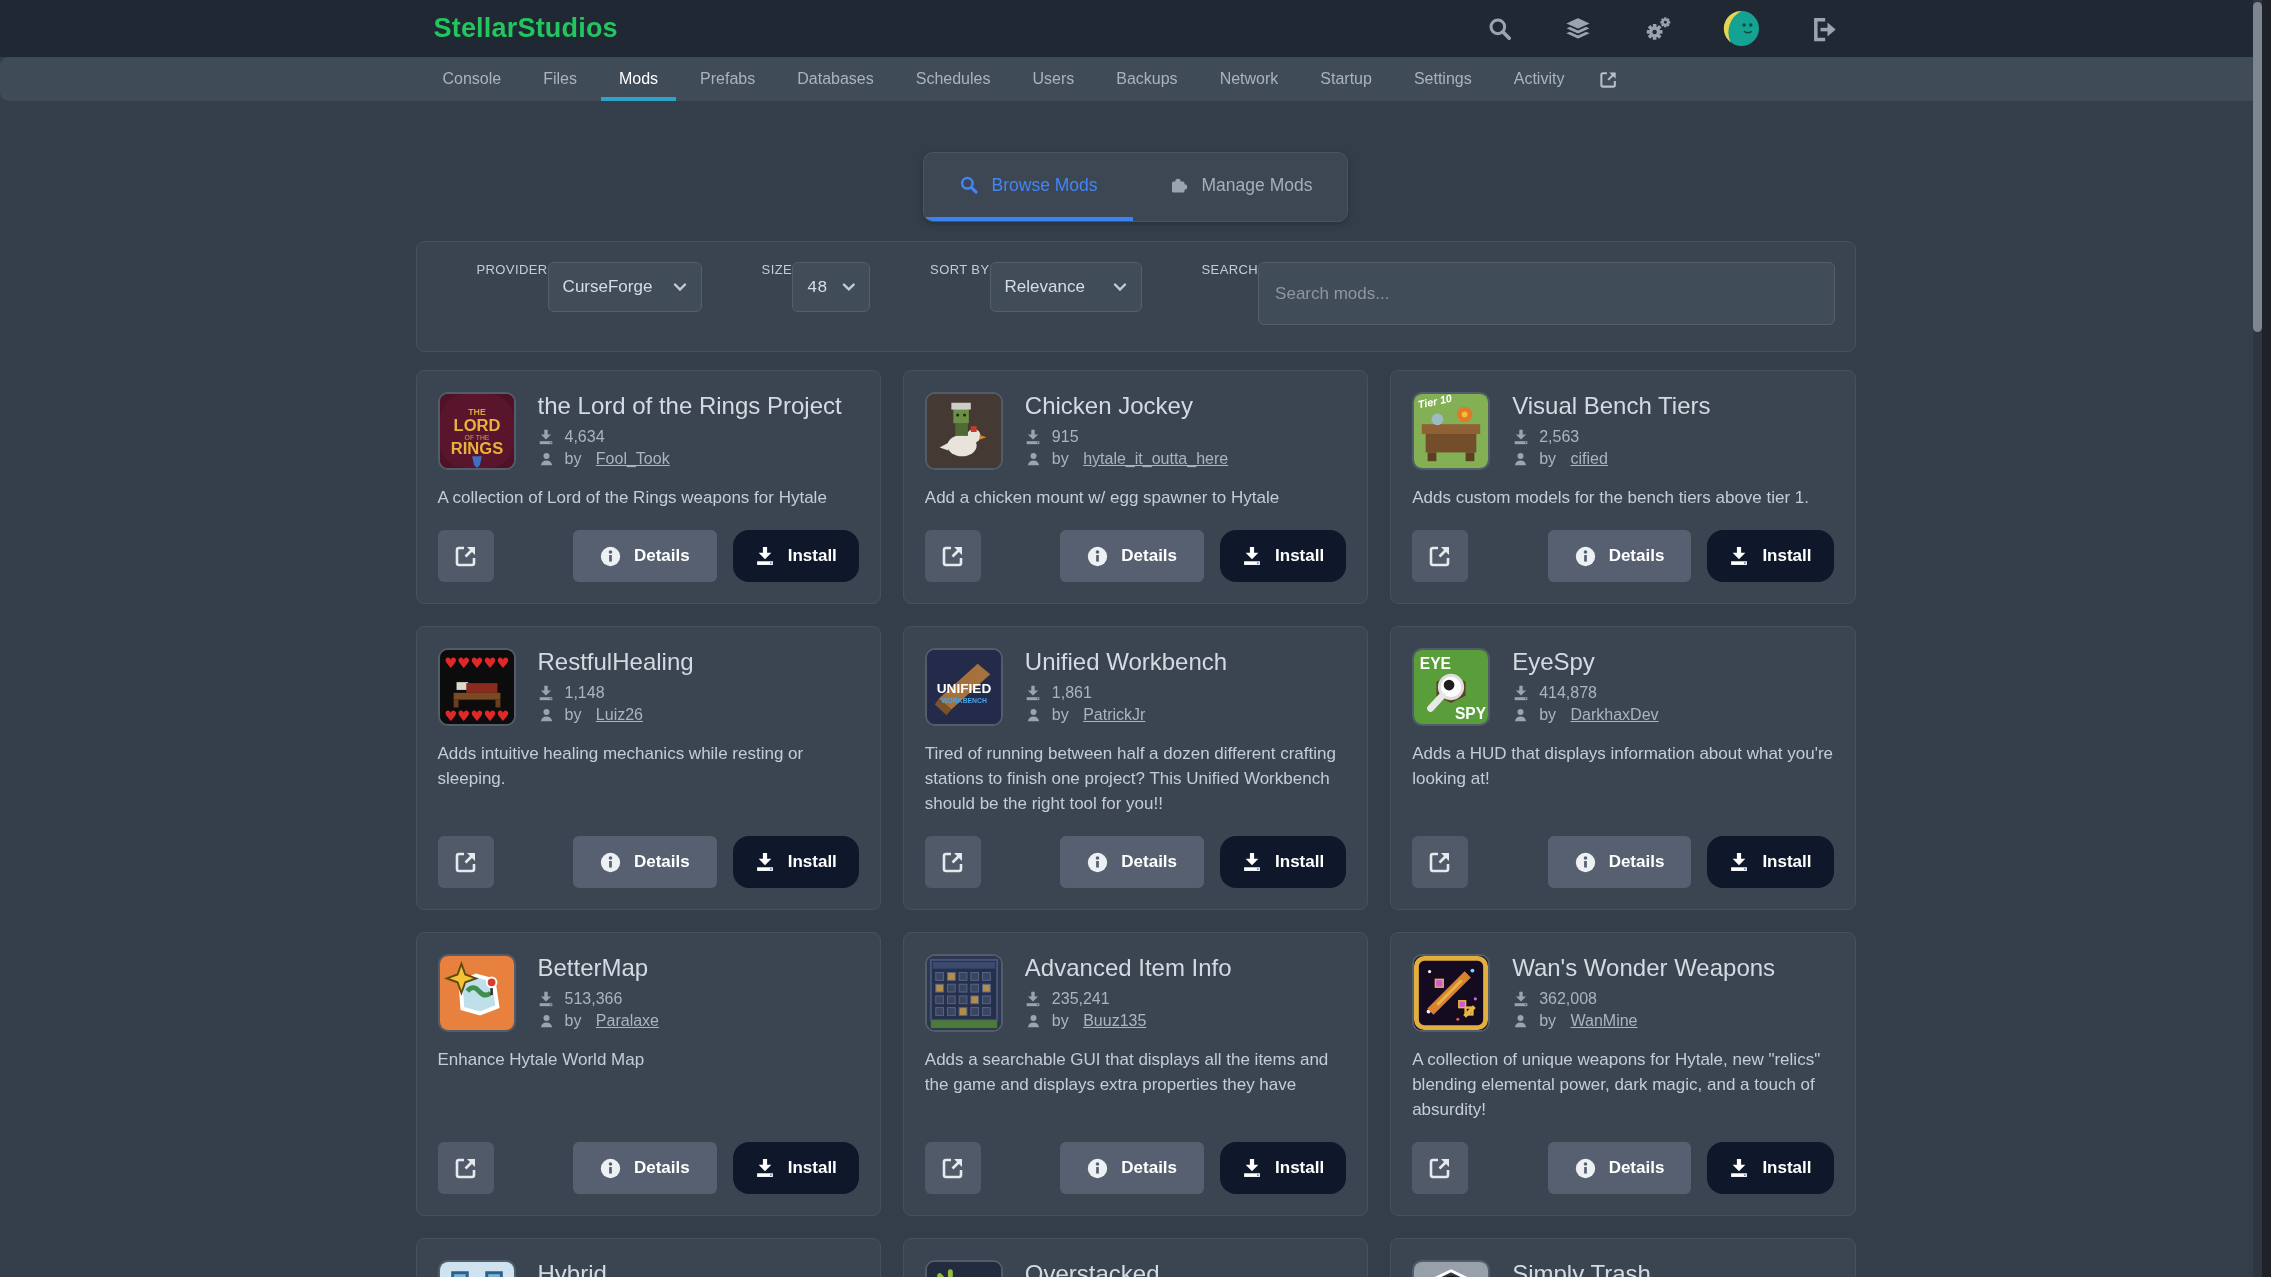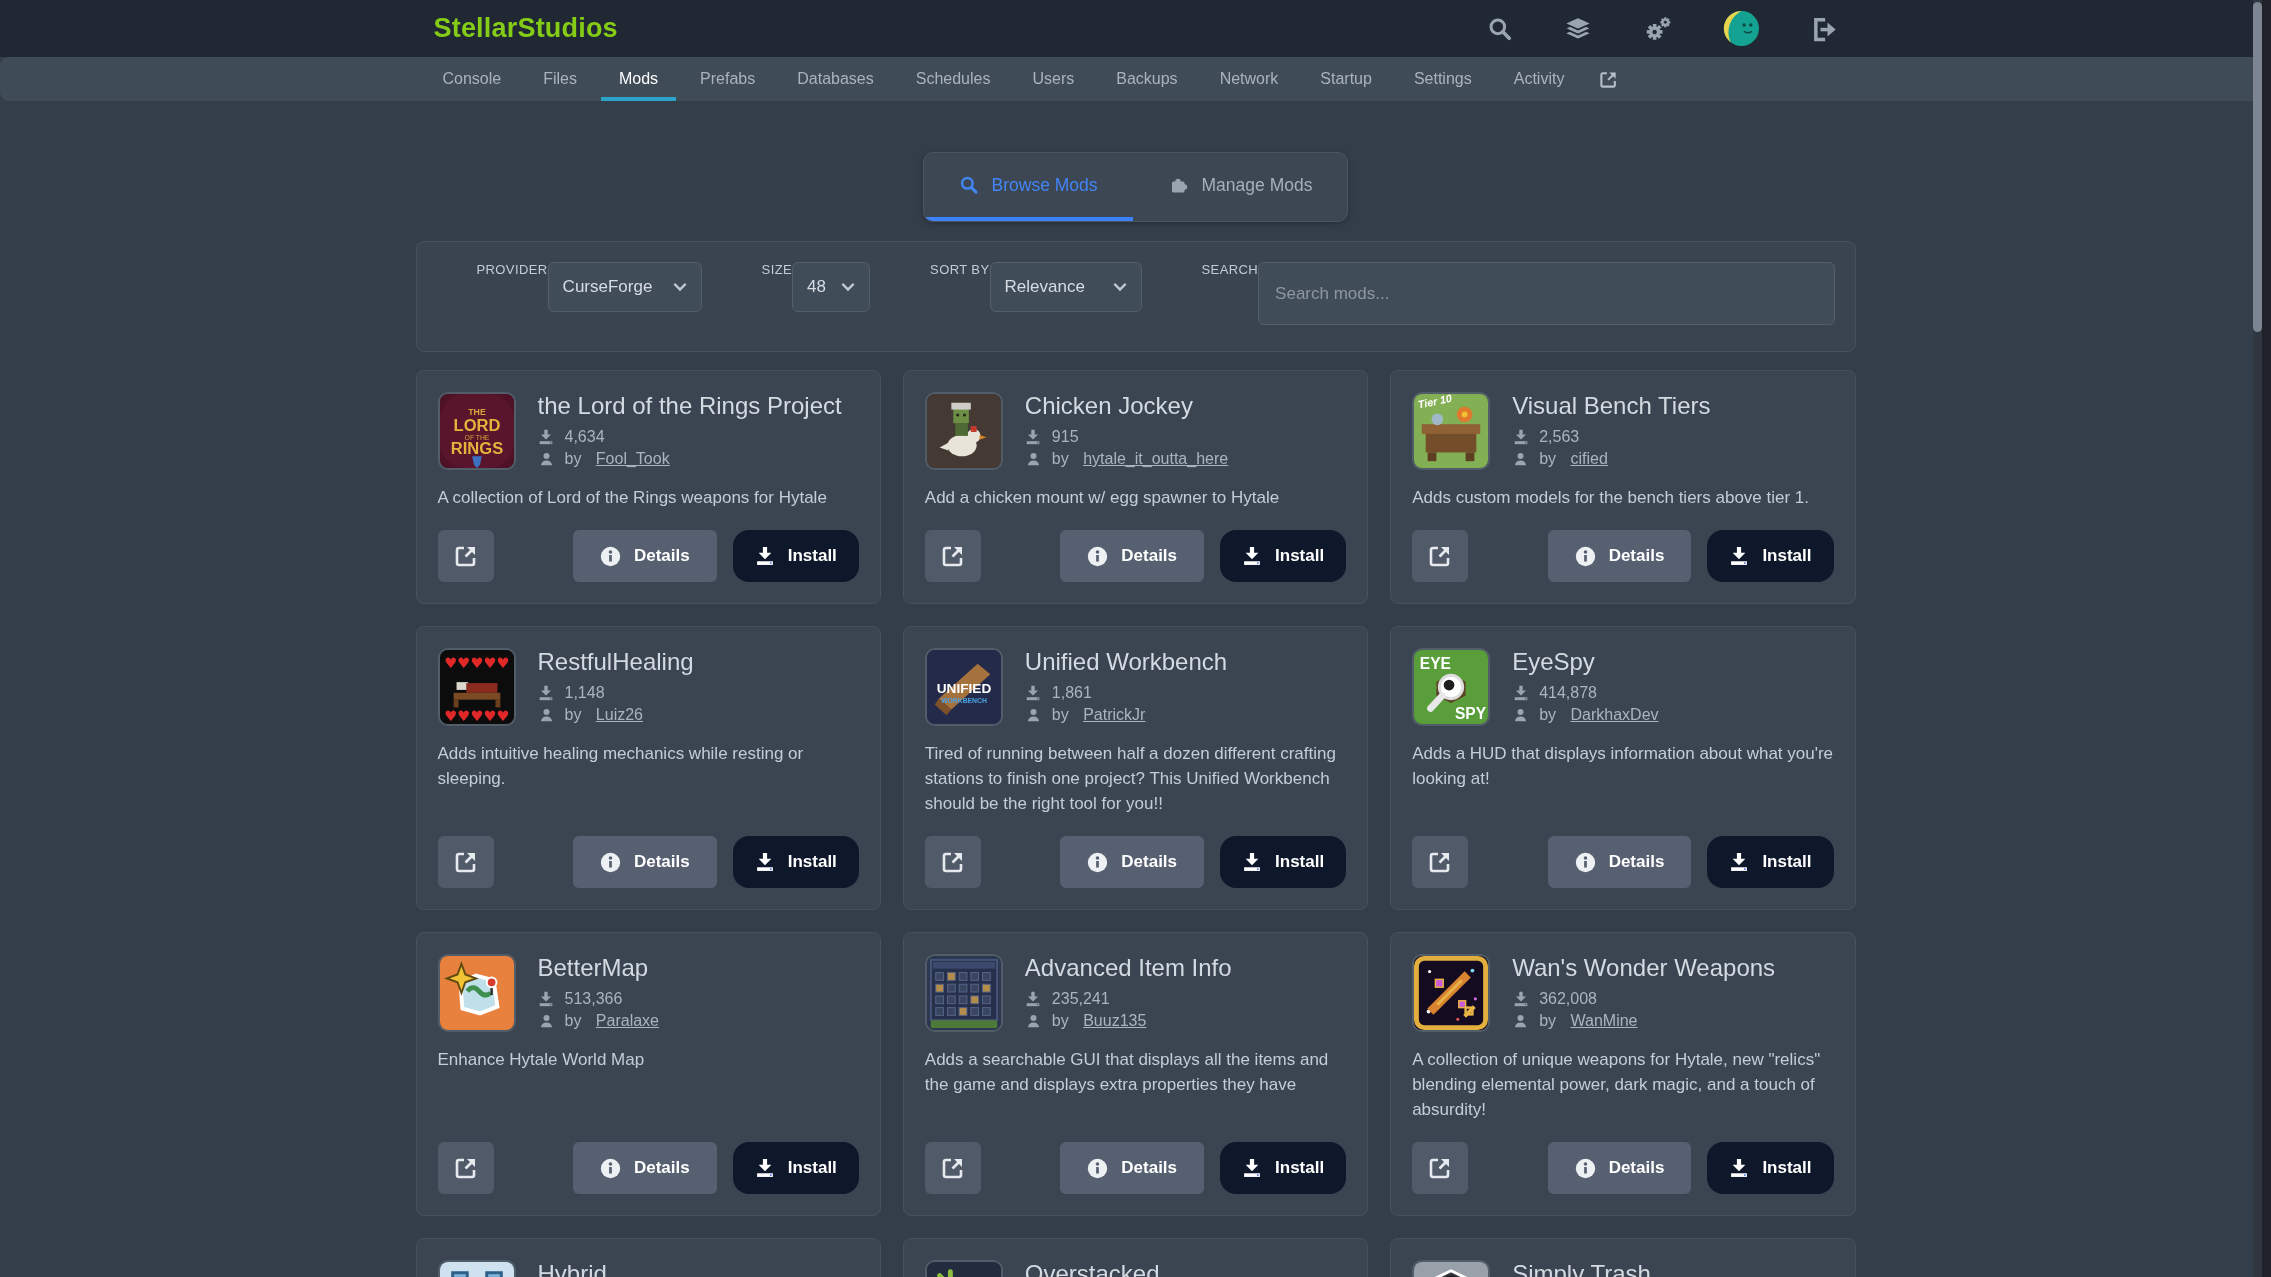--- a/index.html
+++ b/index.html
@@ -3,21 +3,21 @@
 <meta charset="utf-8">
 <style>
   * { margin:0; padding:0; box-sizing:border-box; }
   html,body { width:2271px; height:1277px; overflow:hidden; }
   body {
     font-family:"Liberation Sans","DejaVu Sans",sans-serif;
     background:#343e4a; position:relative;
   }
   .topbar { height:57px; background:#202833; }
   .topbar-inner { width:1440px; margin:0 auto; height:100%; display:flex; align-items:center; padding:0 18px; }
-  .app-title { color:#84cc16; font-size:27px; font-weight:bold; letter-spacing:.2px; }
+  .app-title { color:#22c55e; font-size:27px; font-weight:bold; letter-spacing:.2px; }
   .topbar-icons { margin-left:auto; display:flex; align-items:center; gap:50px; }
   .tb-icon { display:flex; align-items:center; justify-content:center; cursor:pointer; }
 
   .navbar { height:44px; background:#404b58;border-radius:9px; }
   .nav-inner { width:1440px; margin:0 auto; height:100%; display:flex; align-items:center; padding:0 6px; }
   .nav-tabs { display:flex; height:100%; }
   .nav-tab { padding:0 21px; display:flex; align-items:center; color:#a9b3be; font-size:16px; position:relative; cursor:pointer; white-space:nowrap; }
   .nav-tab.active { color:#ffffff; }
   .nav-tab.active::after { content:""; position:absolute; left:3px; right:3px; bottom:0; height:4px; background:#2ca4c9; }
   .nav-ext { margin-left:14px; display:flex; align-items:center; }
@@ -26,21 +26,21 @@
 
   .toggle-wrap { display:flex; justify-content:center; margin-top:51px; }
   .mods-toggle { display:flex; background:#3d4754; border:1px solid #4a5560; border-radius:10px; overflow:hidden; height:70px; box-shadow:0 2px 6px rgba(0,0,0,.25); }
   .toggle-tab { display:flex; align-items:center; gap:13px; padding:0 35px; font-size:17.5px; color:#a5afba; cursor:pointer; border-bottom:4px solid transparent; }
   .toggle-tab.active { color:#4285f4; border-bottom-color:#3b82f6; }
 
   .filter-panel { margin-top:19px; background:#3a4450; border:1px solid #47515d; border-radius:8px; padding:20px 20px 26px 20px; display:flex; gap:20px; }
   .f-group { display:flex; flex-direction:row;margin-left:40px; }
   .f-label { font-size:13px; color:#c3cbd3; letter-spacing:.4px; margin-bottom:10px; }
   .select { background:#414c59; border:1px solid #545f6c; border-radius:6px; height:50px; display:flex; align-items:center; justify-content:space-between; gap:14px; padding:0 14px; color:#d6dce3; font-size:17px; cursor:pointer; }
-  .sel-provider { width:154px; } .sel-size { width:78px; } .sel-sort { width:152px; }
+  .sel-provider { width:154px; } .sel-size { width:78px;font-family:Liberation Mono, monospace; } .sel-sort { width:152px; }
   .f-search { flex:1; }
   .search-input { width:100%; height:63px; background:#414c59; border:1px solid #545f6c; border-radius:6px; color:#d6dce3; font-size:17px; padding:0 16px; outline:none; font-family:inherit; }
   .search-input::placeholder { color:#8d97a3; }
 
   .mods-grid { margin-top:18px; display:grid; grid-template-columns:repeat(3,1fr); gap:22px; padding-bottom:40px; }
   .card { background:#3b4551; border:1px solid #47515d; border-radius:8px; padding:21px; display:flex; flex-direction:column; }
   .card-head { display:flex; gap:22px; }
   .mod-icon { width:78px; height:78px; border-radius:10px; border:2px solid #525d6a; overflow:hidden; flex-shrink:0; background:#2a313c; }
   .mod-icon svg { display:block; width:100%; height:100%; }
   .card-head-text { min-width:0; }

